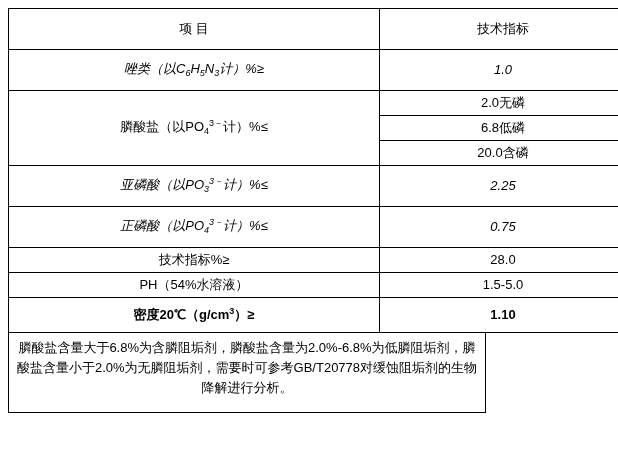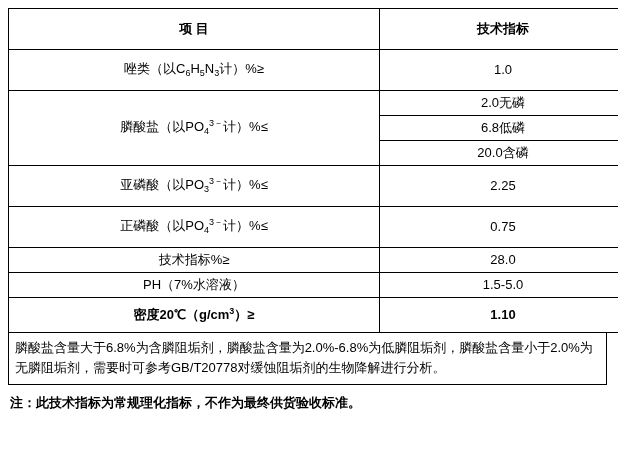--- a/index.html
+++ b/index.html
@@ -32,36 +32,36 @@
     vertical-align: middle;
     font-size: 13px;
     padding: 0 4px;
     line-height: 1.3;
   }
   td.col-item { width: 362px; }
   td.col-value { width: 238px; }
   .hdr td {
     font-size: 14px;
     height: 40px;
-    font-weight: bold;
+    font-weight: normal;
   }
-  .r-tall td { height: 40px; }
+  .r-tall td { height: 40px; font-style: italic; }
   .r-mid td { height: 34px; font-weight: bold; }
   .r-short td { height: 24px; }
   .sub { font-size: 9px; vertical-align: -3px; }
   .sup { font-size: 9px; vertical-align: 5px; }
   .notebox {
-    width: 599px;
+    width: 478px;
     box-sizing: border-box;
     border: 1px solid #000000;
     border-top: none;
     font-size: 13px;
     line-height: 1.55;
-    padding: 5px 6px 6px 6px;
-    text-align: left;
+    padding: 5px 6px 14px 6px;
+    text-align: center;
   }
   .footnote {
     width: 602px;
     box-sizing: border-box;
     font-size: 13px;
     font-weight: bold;
     padding: 9px 2px 0 2px;
     text-align: left;
   }
   .nowrap { white-space: nowrap; }
@@ -114,31 +114,30 @@
       </tr>
 
       <tr class="r-short">
         <td class="col-item">
           <span class="nowrap"><span>技术指标%</span><span>≥</span></span>
         </td>
         <td class="col-value">28.0</td>
       </tr>
 
       <tr class="r-short">
-        <td class="col-item">PH（7%水溶液）</td>
+        <td class="col-item">PH（54%水溶液）</td>
         <td class="col-value">1.5-5.0</td>
       </tr>
 
       <tr class="r-mid">
         <td class="col-item">
           <span class="nowrap"><span>密度20℃（g/cm</span><span class="sup">3</span><span>）</span><span>≥</span></span>
         </td>
         <td class="col-value">1.10</td>
       </tr>
 
     </tbody>
   </table>
 
   <div class="notebox">膦酸盐含量大于6.8%为含膦阻垢剂，膦酸盐含量为2.0%-6.8%为低膦阻垢剂，膦酸盐含量小于2.0%为无膦阻垢剂，需要时可参考GB/T20778对缓蚀阻垢剂的生物降解进行分析。</div>
 
-  <div class="footnote">注：此技术指标为常规理化指标，不作为最终供货验收标准。</div>
 
 </div>
 
 </body></html>

